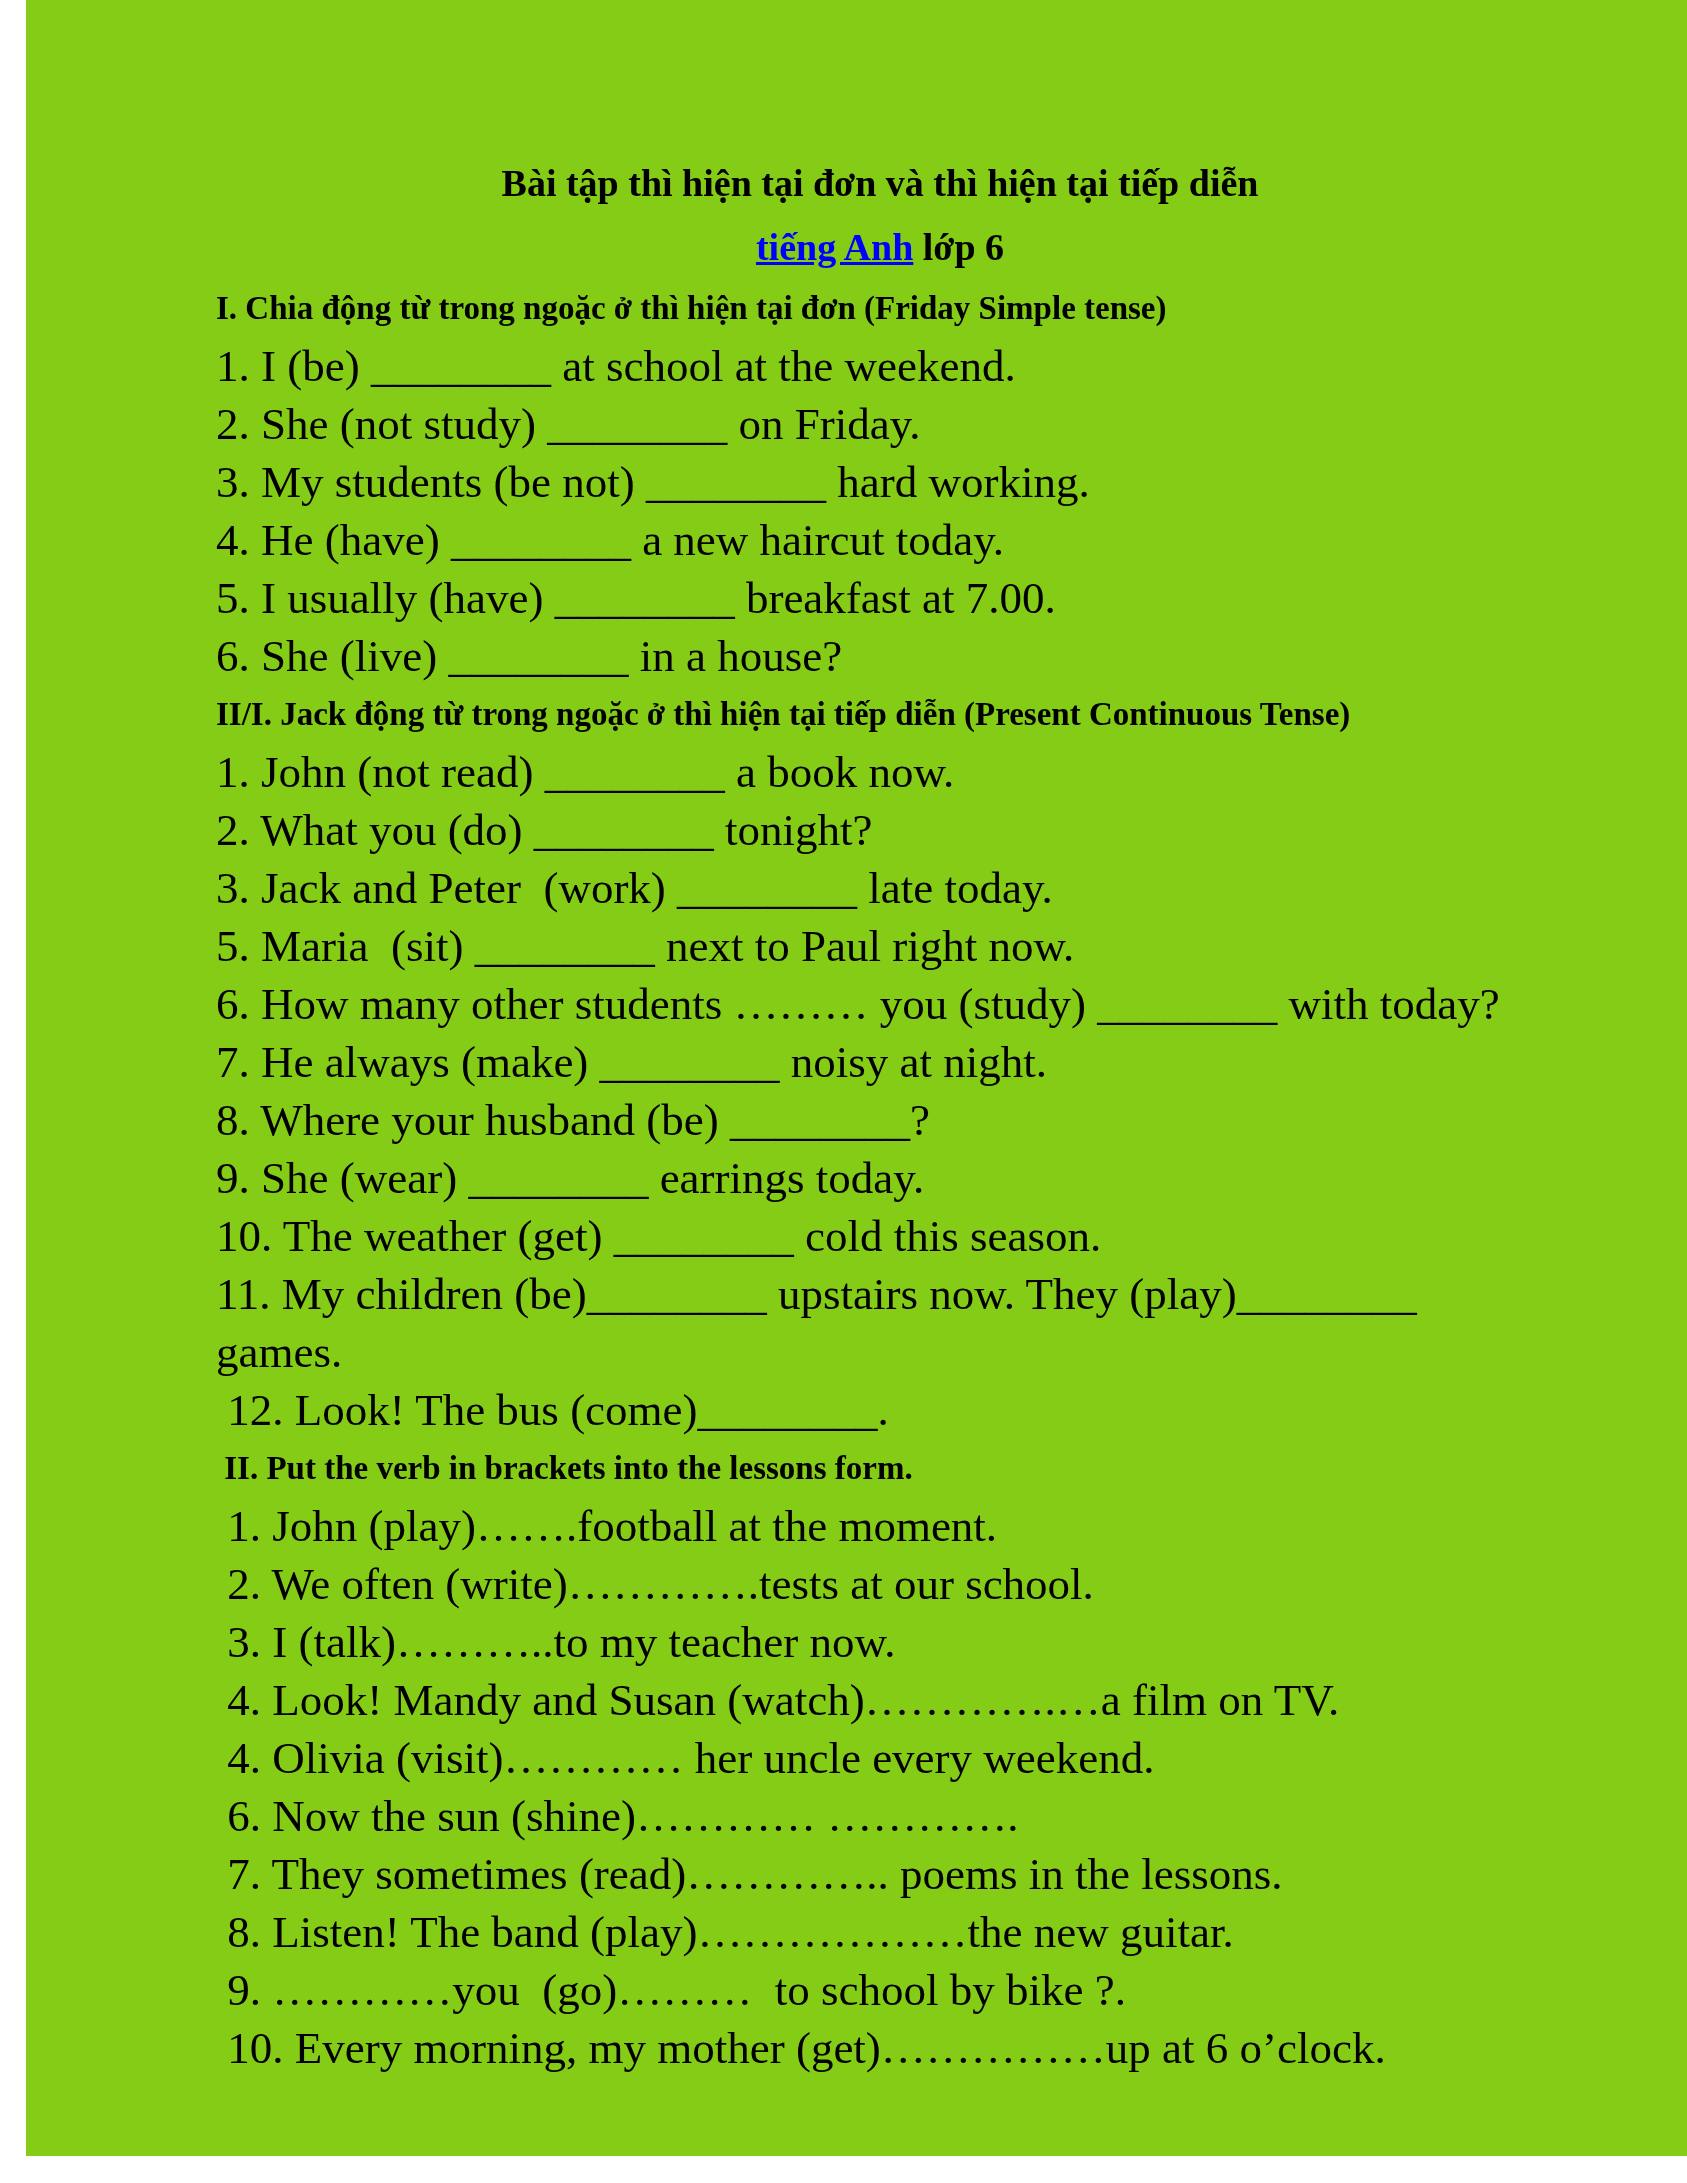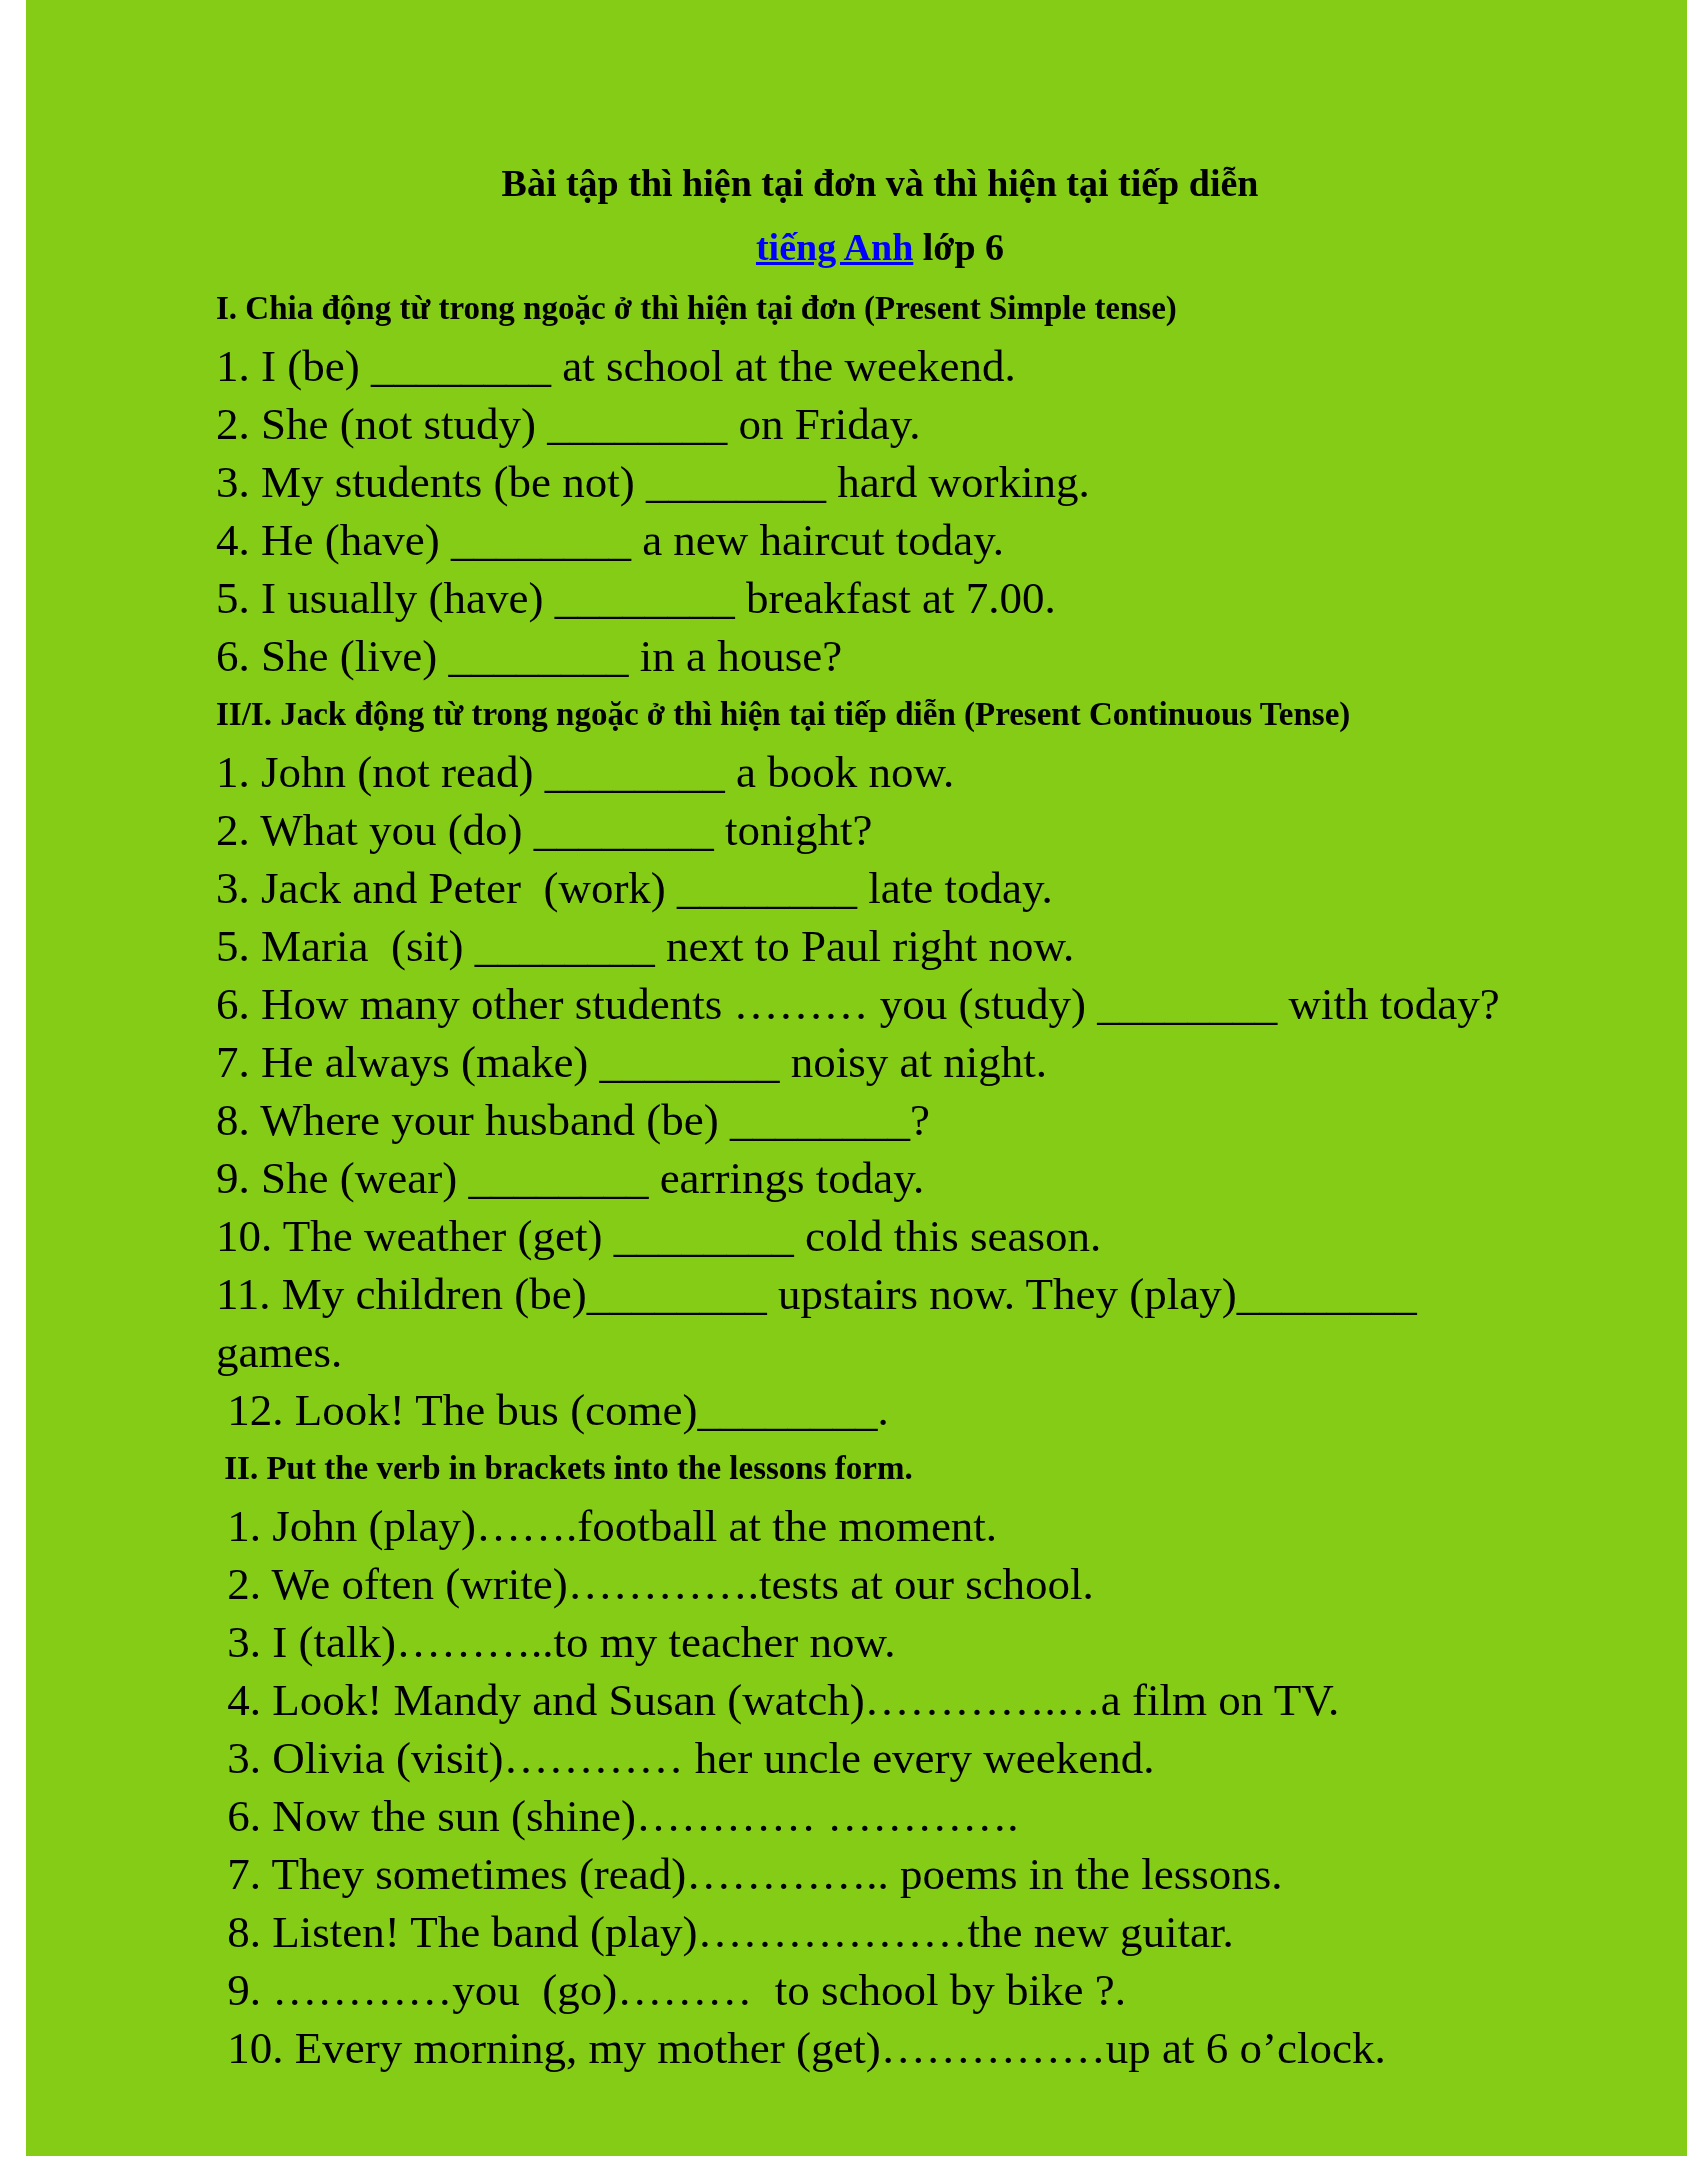--- a/index.html
+++ b/index.html
@@ -51,21 +51,21 @@
 </head>
 <body>
 
 <div class="page">
   <div class="content">
 
     <div class="doc-title">Bài tập thì hiện tại đơn và thì hiện tại tiếp diễn</div>
 
     <div class="doc-subtitle"><a class="link">tiếng Anh</a><span> lớp 6</span></div>
 
-    <div class="heading">I. Chia động từ trong ngoặc ở thì hiện tại đơn (Present Simple tense)</div>
+    <div class="heading">I. Chia động từ trong ngoặc ở thì hiện tại đơn (Friday Simple tense)</div>
     <div class="line">1. I (be) ________ at school at the weekend.</div>
     <div class="line">2. She (not study) ________ on Friday.</div>
     <div class="line">3. My students (be not) ________ hard working.</div>
     <div class="line">4. He (have) ________ a new haircut today.</div>
     <div class="line">5. I usually (have) ________ breakfast at 7.00.</div>
     <div class="line">6. She (live) ________ in a house?</div>
 
     <div class="heading">II/I. Jack động từ trong ngoặc ở thì hiện tại tiếp diễn (Present Continuous Tense)</div>
     <div class="line">1. John (not read) ________ a book now.</div>
     <div class="line">2. What you (do) ________ tonight?</div>
@@ -77,21 +77,21 @@
     <div class="line">9. She (wear) ________ earrings today.</div>
     <div class="line">10. The weather (get) ________ cold this season.</div>
     <div class="line">11. My children (be)________ upstairs now. They (play)________ games.</div>
     <div class="line"> 12. Look! The bus (come)________.</div>
 
     <div class="heading"> II. Put the verb in brackets into the lessons form.</div>
     <div class="line"> 1. John (play)…….football at the moment.</div>
     <div class="line"> 2. We often (write)………….tests at our school.</div>
     <div class="line"> 3. I (talk)………..to my teacher now.</div>
     <div class="line"> 4. Look! Mandy and Susan (watch)………….…a film on TV.</div>
-    <div class="line"> 3. Olivia (visit)………… her uncle every weekend.</div>
+    <div class="line"> 4. Olivia (visit)………… her uncle every weekend.</div>
     <div class="line"> 6. Now the sun (shine)………… ………….</div>
     <div class="line"> 7. They sometimes (read)………….. poems in the lessons.</div>
     <div class="line"> 8. Listen! The band (play)………………the new guitar.</div>
     <div class="line"> 9. …………you  (go)………  to school by bike ?.</div>
     <div class="line"> 10. Every morning, my mother (get)……………up at 6 o’clock.</div>
 
   </div>
 </div>
 
 

